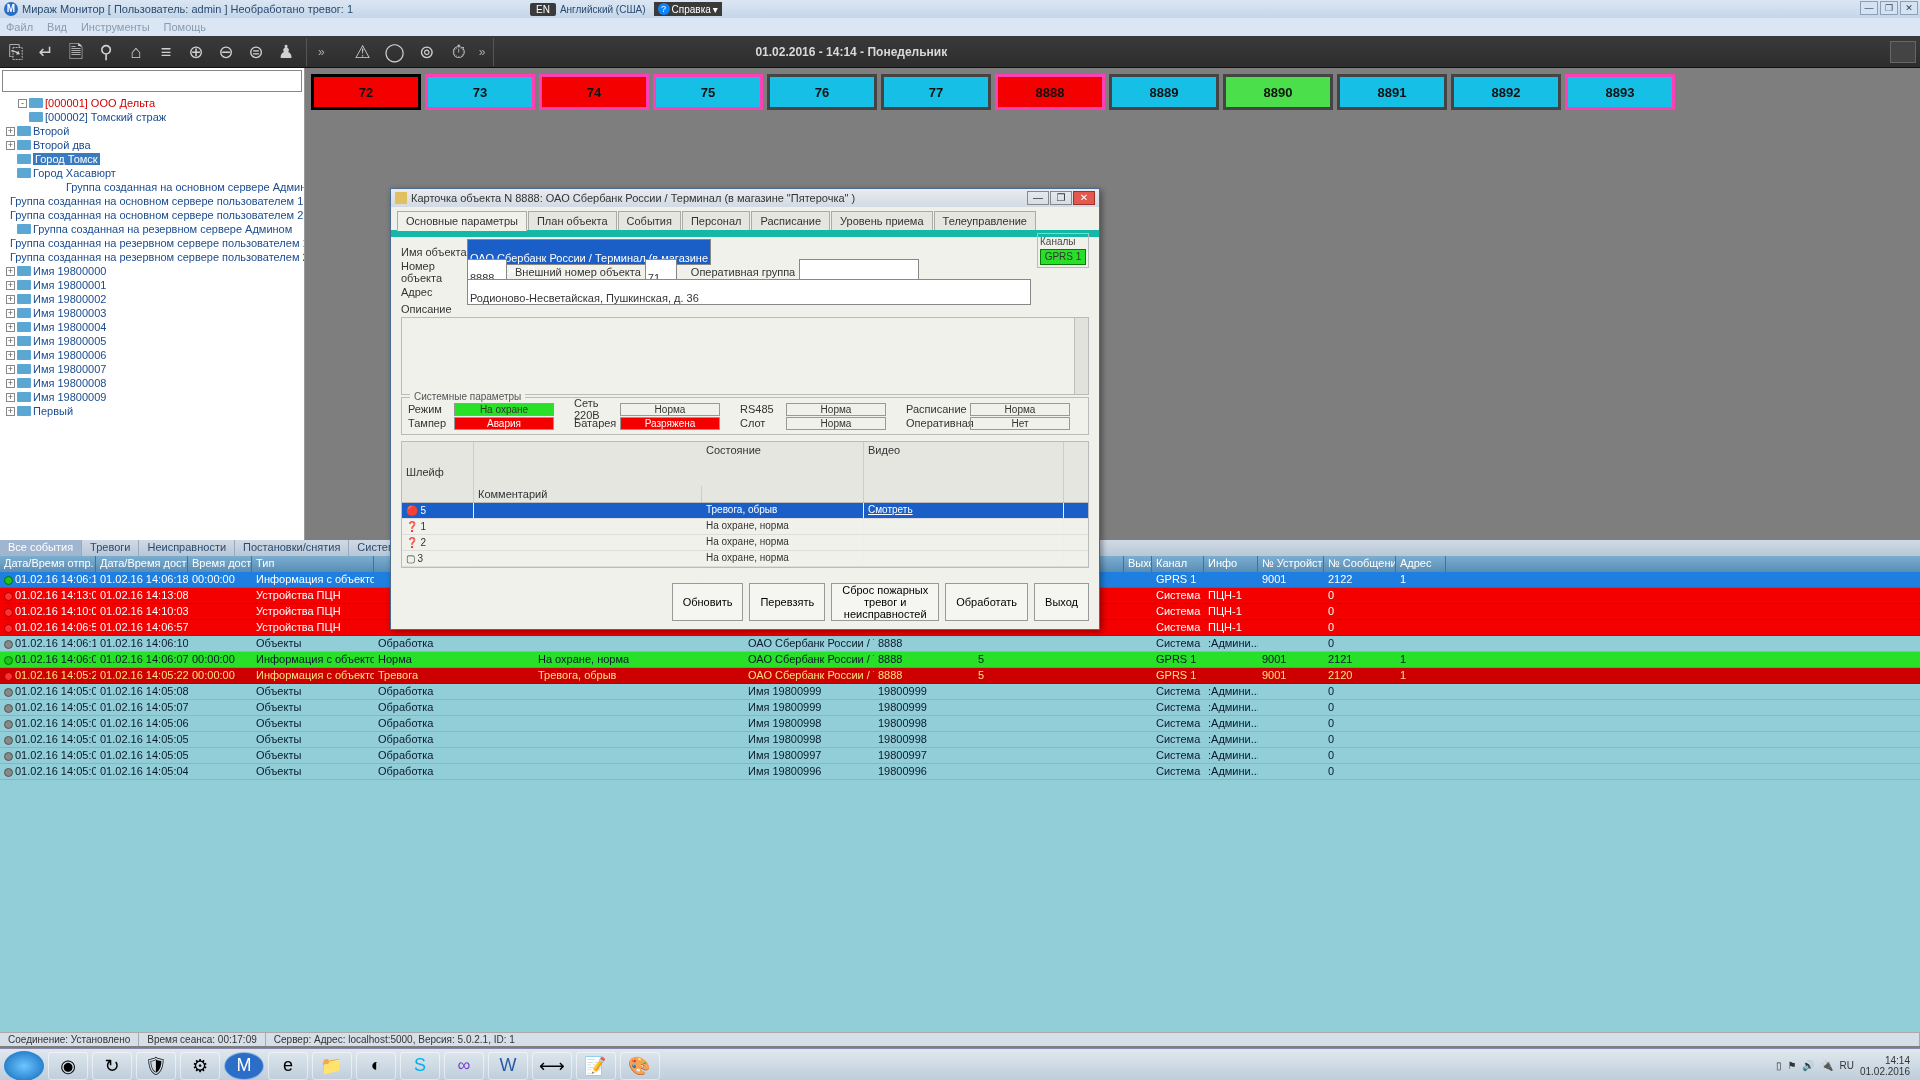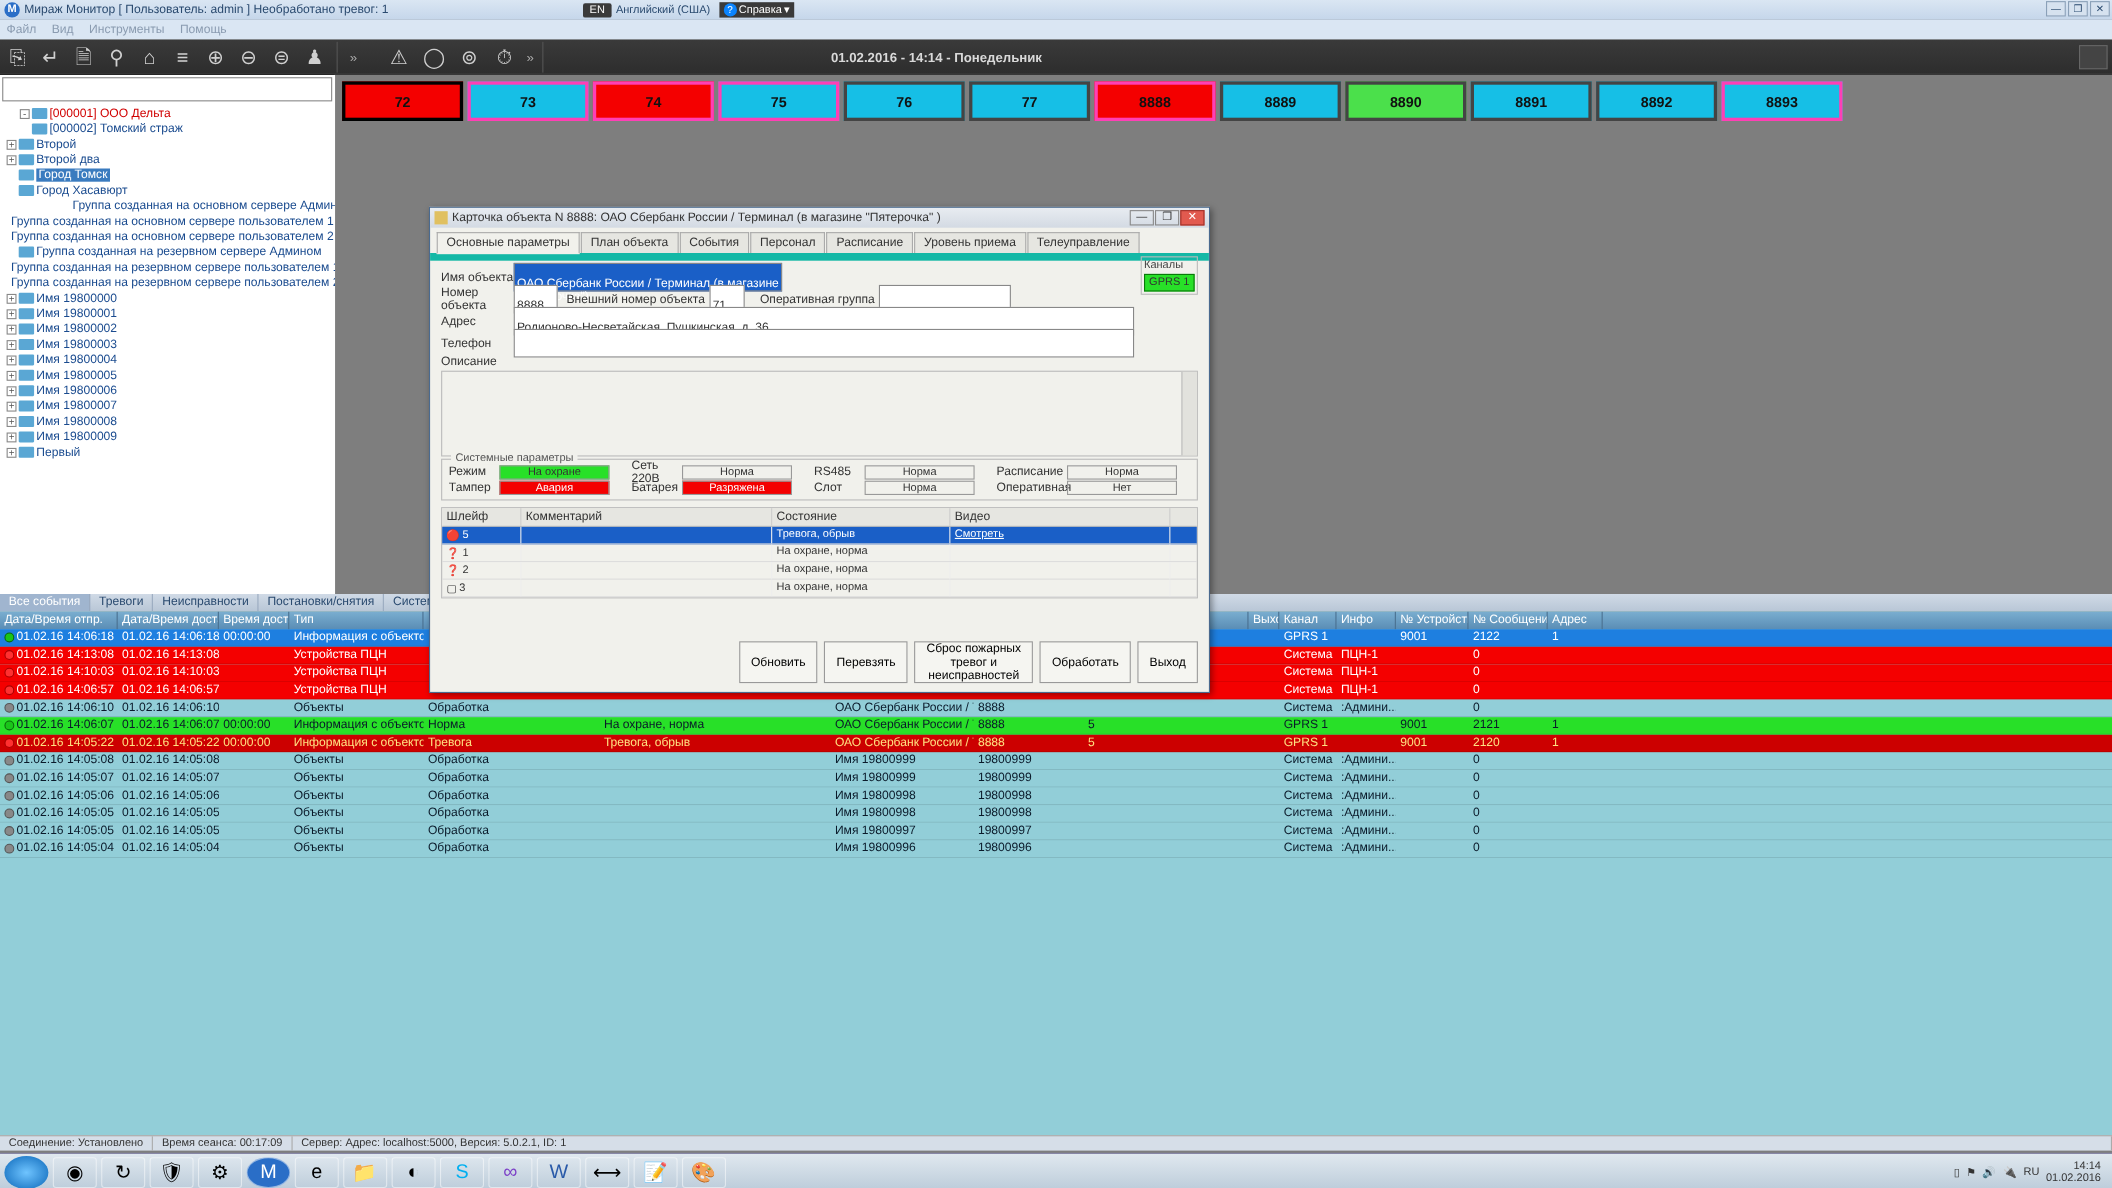--- a/index.html
+++ b/index.html
@@ -82,21 +82,21 @@
 .sys-row .pair .pval{width:100px;height:13px;text-align:center;border:1px solid #999;font-size:10px;line-height:11px;}
 .pval.green{background:#28e028;}
 .pval.red{background:#f40000;color:#fff;}
 .dlg-table{border:1px solid #bbb;margin-top:6px;}
 .dlg-table .hdr{display:flex;background:#e6e6e1;border-bottom:1px solid #bbb;font-size:11px;}
 .dlg-table .hdr div{padding:2px 4px;border-right:1px solid #ccc;}
 .dlg-table .trow{display:flex;font-size:10px;height:16px;border-bottom:1px solid #ddd;}
 .dlg-table .trow div{padding:1px 4px;border-right:1px solid #eee;overflow:hidden;}
 .dlg-table .trow.sel{background:#1a5fc7;color:#fff;}
 .dlg-table .c1{width:72px;display:flex;align-items:center;gap:2px;}
-.dlg-table .c2{width:228px;}
+.dlg-table .c2{width:228px;margin-top:44px;}
 .dlg-table .c3{width:162px;}
 .dlg-table .c4{width:200px;}
 .dlg-btns-row{position:absolute;bottom:8px;right:10px;display:flex;gap:6px;}
 .dlg-btns-row button{height:38px;padding:0 10px;font-size:11px;background:#f5f5f1;border:1px solid #999;}
 
 
 .bottom-tabs{position:absolute;left:0;right:0;bottom:232px;height:16px;background:linear-gradient(#d0dae6,#b8c6d6);display:flex;font-size:11px;}
 .btab{padding:1px 8px;border-right:1px solid #99aabf;color:#2a4a6f;cursor:default;}
 .btab.active{background:#a0b5cf;color:#fff;}
 
@@ -108,21 +108,21 @@
 .events .erow div{padding:1px 4px;overflow:hidden;white-space:nowrap;}
 .events .erow.blue{background:#1e7fe0;color:#fff;}
 .events .erow.red{background:#f40000;color:#fff;}
 .events .erow.teal{background:#92ced8;color:#0a1a2a;}
 .events .erow.green{background:#28e028;color:#0a1a2a;}
 .events .erow.red.sel{background:#cc0000;color:#ffe080;}
 .events .erow .dot{display:inline-block;width:9px;height:9px;border-radius:50%;margin-right:2px;vertical-align:middle;}
 .dot.grn{background:#1ac51a;border:1px solid #0a6a0a;}
 .dot.rd{background:#ff3030;border:1px solid #aa0000;}
 .dot.gry{background:#888;border:1px solid #555;}
-.ec1{width:107px;}.ec2{width:92px;}.ec3{width:64px;}.ec4{width:122px;}.ec5{width:160px;}.ec6{width:210px;}.ec7{width:130px;}.ec8{width:100px;}.ec9{width:150px;}.ec10{width:28px;}.ec11{width:52px;}.ec12{width:54px;}.ec13{width:66px;}.ec14{width:72px;}.ec15{width:50px;}
+.ec1{width:96px;}.ec2{width:92px;}.ec3{width:64px;}.ec4{width:122px;}.ec5{width:160px;}.ec6{width:210px;}.ec7{width:130px;}.ec8{width:100px;}.ec9{width:150px;}.ec10{width:28px;}.ec11{width:52px;}.ec12{width:54px;}.ec13{width:66px;}.ec14{width:72px;}.ec15{width:50px;}
 
 
 .statusbar{position:absolute;left:0;right:0;bottom:0;height:14px;background:#d6dee8;display:flex;font-size:10px;color:#333;border-top:1px solid #aaa;}
 .statusbar div{padding:0 8px;border-right:1px solid #aaa;line-height:14px;}
 
 
 .taskbar{position:absolute;left:0;right:0;bottom:-2px;height:34px;background:linear-gradient(#e0e8ef,#bcccda);display:flex;align-items:center;padding:0 4px;gap:4px;border-top:1px solid #88a;}
 .taskbar .start{width:40px;height:30px;border-radius:50%;background:radial-gradient(#6fc4ff,#0a66b8);}
 .taskbar .tbi{width:40px;height:28px;border:1px solid rgba(255,255,255,0.5);border-radius:3px;display:flex;align-items:center;justify-content:center;font-size:18px;}
 .taskbar .tray{margin-left:auto;display:flex;align-items:center;gap:6px;font-size:10px;color:#333;padding-right:6px;}
@@ -350,24 +350,20 @@
       <span class="inp" style="width:40px">8888</span>
       <label style="width:auto;margin:0 4px 0 8px">Внешний номер объекта</label>
       <span class="inp" style="width:32px">71</span>
       <label style="width:auto;margin:0 4px 0 14px">Оперативная группа</label>
       <span class="inp" style="width:120px"></span>
     </div>
     <div class="form-row">
       <label>Адрес</label>
       <span class="inp" style="flex:1;max-width:564px">Родионово-Несветайская, Пушкинская, д. 36</span>
     </div>
-    <div class="form-row">
-      <label>Телефон</label>
-      <span class="inp" style="flex:1;max-width:564px"></span>
-    </div>
     <div>Описание</div>
     <div class="desc-box">
         <div class="scroll"></div>
       </div>
 
     <div class="channels">
       <div class="ch-title">Каналы</div>
       <div class="ch">GPRS 1</div>
     </div>
 

